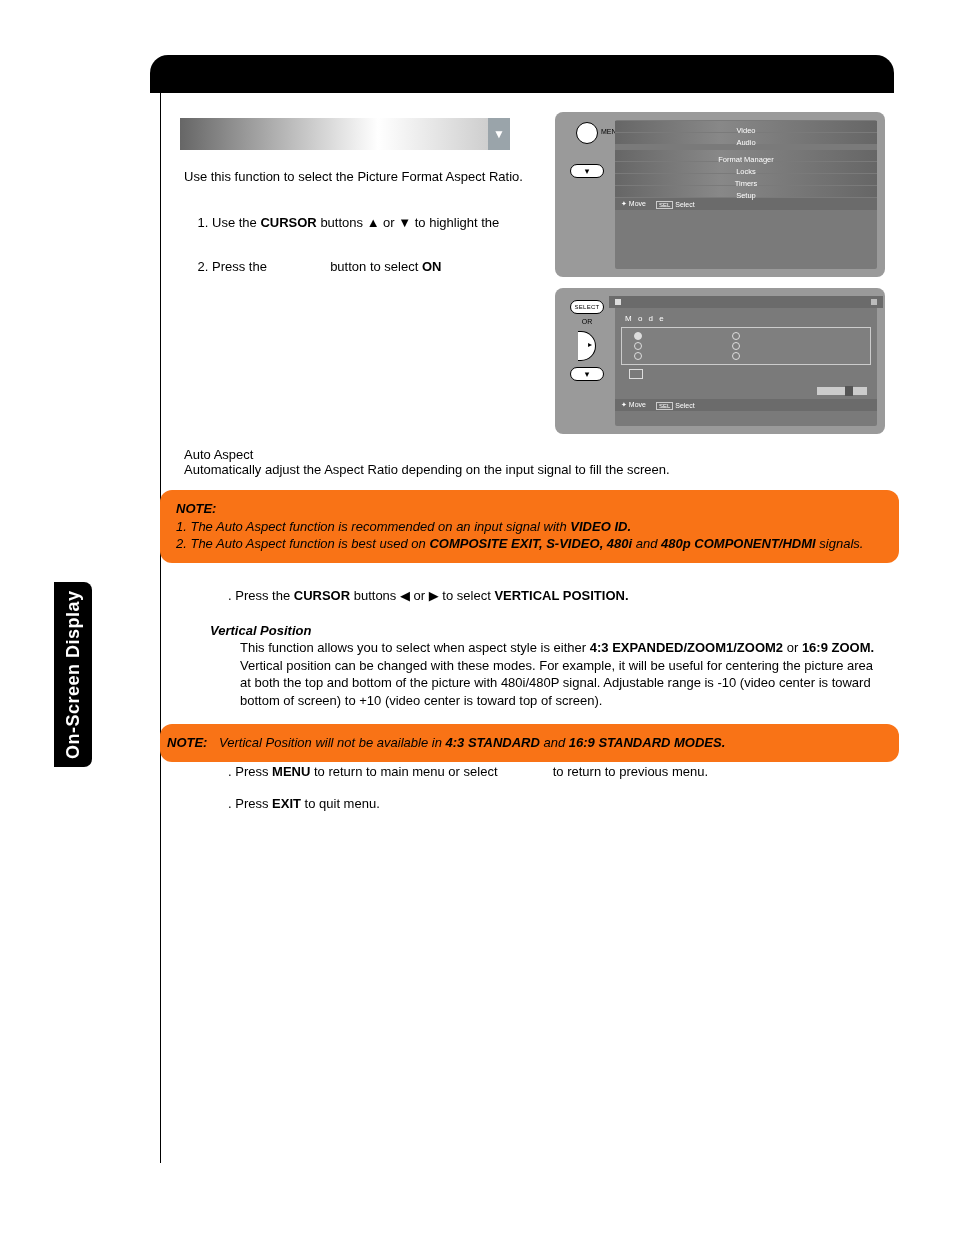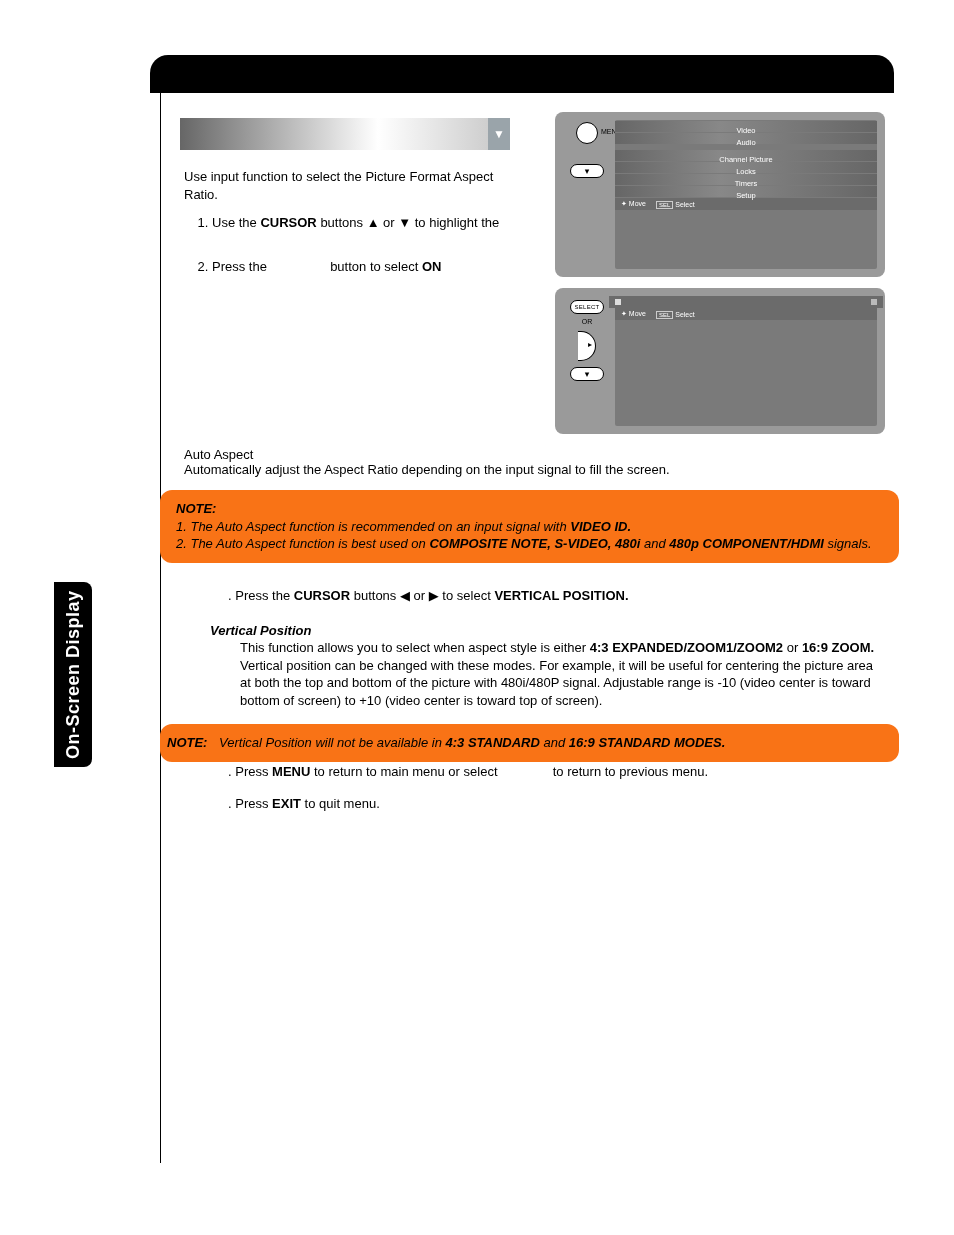--- a/index.html
+++ b/index.html
@@ -168,21 +168,21 @@
 <body>
 
 <div class="black-bar"></div>
 <div class="vertical-rule"></div>
 <div class="side-tab">On-Screen Display</div>
 
 <div class="grad-bar">
   <div class="dn">▼</div>
 </div>
 
-<div class="left-text intro">Use input function to select the Picture Format Aspect Ratio.</div>
+<div class="left-text intro">Use this function to select the Picture Format Aspect Ratio.</div>
 
 <ol class="left-text step-list">
   <li>
     <span>Use the </span><b>CURSOR</b><span> buttons ▲ or ▼ to highlight the</span>
   </li>
   <li>
     <span>Press the </span><span style="display:inline-block;width:56px"></span><span> button to select </span><b>ON</b>
   </li>
 </ol>
 
@@ -201,21 +201,21 @@
         <span class="bar"></span>
       </div>
     <div class="menu-row">
         <span class="sq"></span>
         <span>Audio</span>
         <span class="bar"></span>
       </div>
     <div class="menu-row spacer"></div>
     <div class="menu-row">
         <span class="sq"></span>
-        <span>Channel Picture</span>
+        <span>Format Manager</span>
         <span class="bar" style="opacity:0"></span>
       </div>
     <div class="menu-row">
         <span class="sq"></span>
         <span>Locks</span>
         <span class="bar" style="opacity:0"></span>
       </div>
     <div class="menu-row">
         <span class="sq"></span>
         <span>Timers</span>
@@ -239,35 +239,58 @@
     <div class="lbl" style="text-align:center;margin:2px 0">OR</div>
     <div class="half-circ"></div>
     <div class="oval-btn">▾</div>
   </div>
   <div class="screen">
     <div class="hbar">
         <span class="sq" style="width:6px;height:6px;background:#ddd;margin-right:4px"></span>
         <span style="flex:1"></span>
         <span class="bar" style="width:6px;height:6px;background:#bbb"></span>
       </div>
+    <div class="screen2-body">
+      <div class="mode-title">M o d e</div>
+      <div style="border:1px solid #ccc;padding:3px 2px;background:rgba(255,255,255,0.04)">
+        <div class="radio-row">
+            <span class="radio filled"></span>
+            <span class="radio"></span>
+          </div>
+        <div class="radio-row">
+            <span class="radio"></span>
+            <span class="radio"></span>
+          </div>
+        <div class="radio-row">
+            <span class="radio"></span>
+            <span class="radio"></span>
+          </div>
+      </div>
+      <div class="rect-outline"></div>
+      <div class="slider-row">
+          <div class="slider">
+            <div class="knob"></div>
+          </div>
+        </div>
+    </div>
     <div class="footer-row">
       <span>✦ <span>Move</span></span>
       <span><span style="border:0.5px solid #ccc;padding:0 2px;font-size:6px">SEL</span> <span>Select</span></span>
     </div>
   </div>
 </div>
 
 <div class="section auto-aspect-h">Auto Aspect</div>
 <div class="section auto-aspect-p">Automatically adjust the Aspect Ratio depending on the input signal to fill the screen.</div>
 
 <div class="note-box note1">
   <span class="note-lbl">NOTE:</span>
   <span class="note-body">
     <span>1.  The Auto Aspect function is recommended on an input signal with </span><b>VIDEO ID.</b><br>
-    <span>2.  The Auto Aspect function is best used on </span><b>COMPOSITE NOTE, S-VIDEO, 480i</b><span> and </span><b>480p COMPONENT/HDMI</b><span> signals.</span>
+    <span>2.  The Auto Aspect function is best used on </span><b>COMPOSITE EXIT, S-VIDEO, 480i</b><span> and </span><b>480p COMPONENT/HDMI</b><span> signals.</span>
   </span>
 </div>
 
 <div class="sub-steps cursor-step">
   <span class="dot"></span><span>.   Press the </span><b>CURSOR</b><span> buttons ◀ or ▶ to select </span><b>VERTICAL POSITION.</b>
 </div>
 
 <div class="vp-h">Vertical Position</div>
 <div class="vp-p">
   <span>This function allows you to select when aspect style is either </span><b>4:3 EXPANDED/ZOOM1/ZOOM2</b><span> or </span><b>16:9 ZOOM.</b><span> Vertical position can be changed with these modes. For example, it will be useful for centering the picture area at both the top and bottom of the picture with 480i/480P signal. Adjustable range is -10 (video center is toward bottom of screen) to +10 (video center is toward top of screen).</span>

